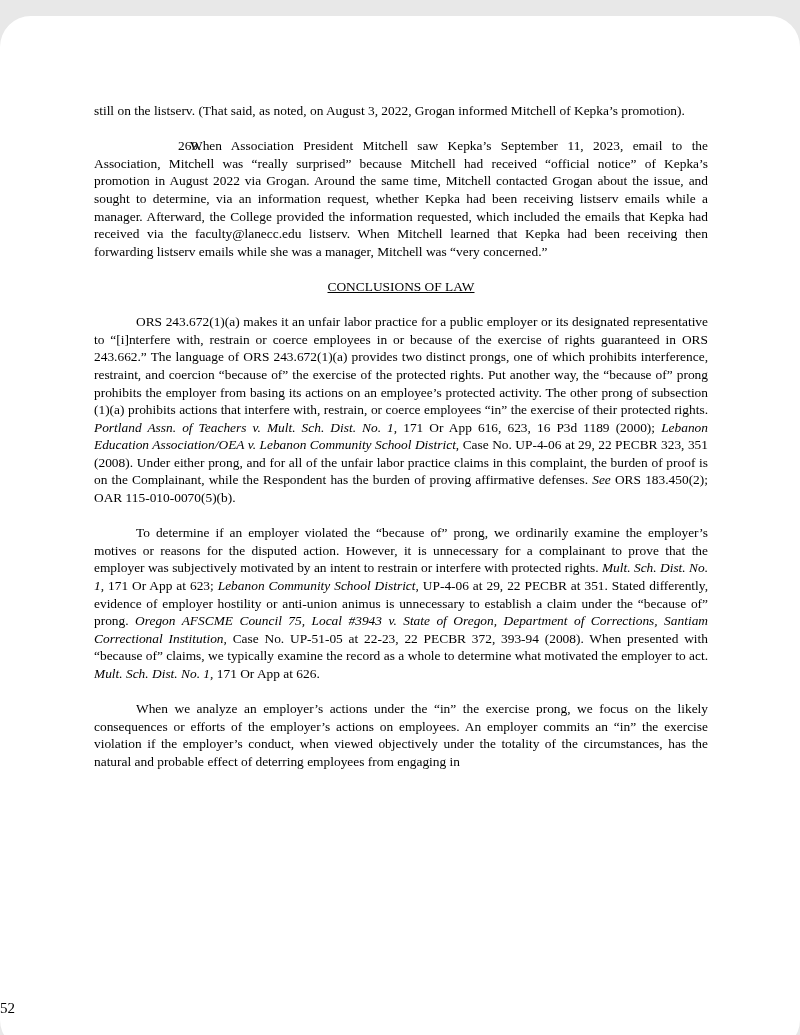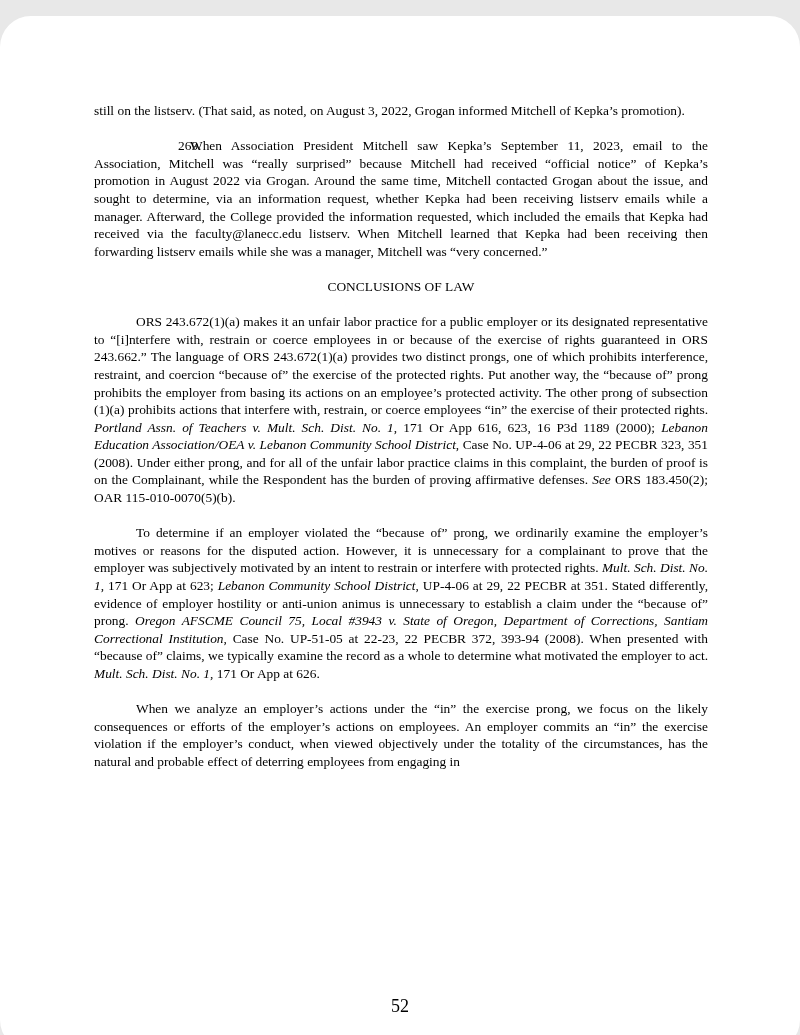--- a/index.html
+++ b/index.html
@@ -32,35 +32,35 @@
   }
   p.para.indent {
     text-indent: 42px;
   }
   p.heading {
     margin: 0 0 17.6px 0;
     text-align: center;
     text-indent: 0;
   }
   p.heading .run {
+    text-decoration: underline;
   }
   .run.num {
     display: inline-block;
     width: 54px;
     font-style: normal;
   }
   em.run {
   }
   .footer {
     position: absolute;
     bottom: 34px;
     left: 0;
     width: 100%;
-    text-align: center;
-    font-size: 18px;
+    font-size: 15px;
     font-family: "Liberation Serif", "DejaVu Serif", serif;
     color: #000000;
   }
 </style>
 </head>
 <body>
 
 <div class="page">
   <div class="content" id="doc-body">
       <p class="para"><span class="run">still on the listserv. (That said, as noted, on August 3, 2022, Grogan informed Mitchell of Kepka’s promotion).</span></p>

